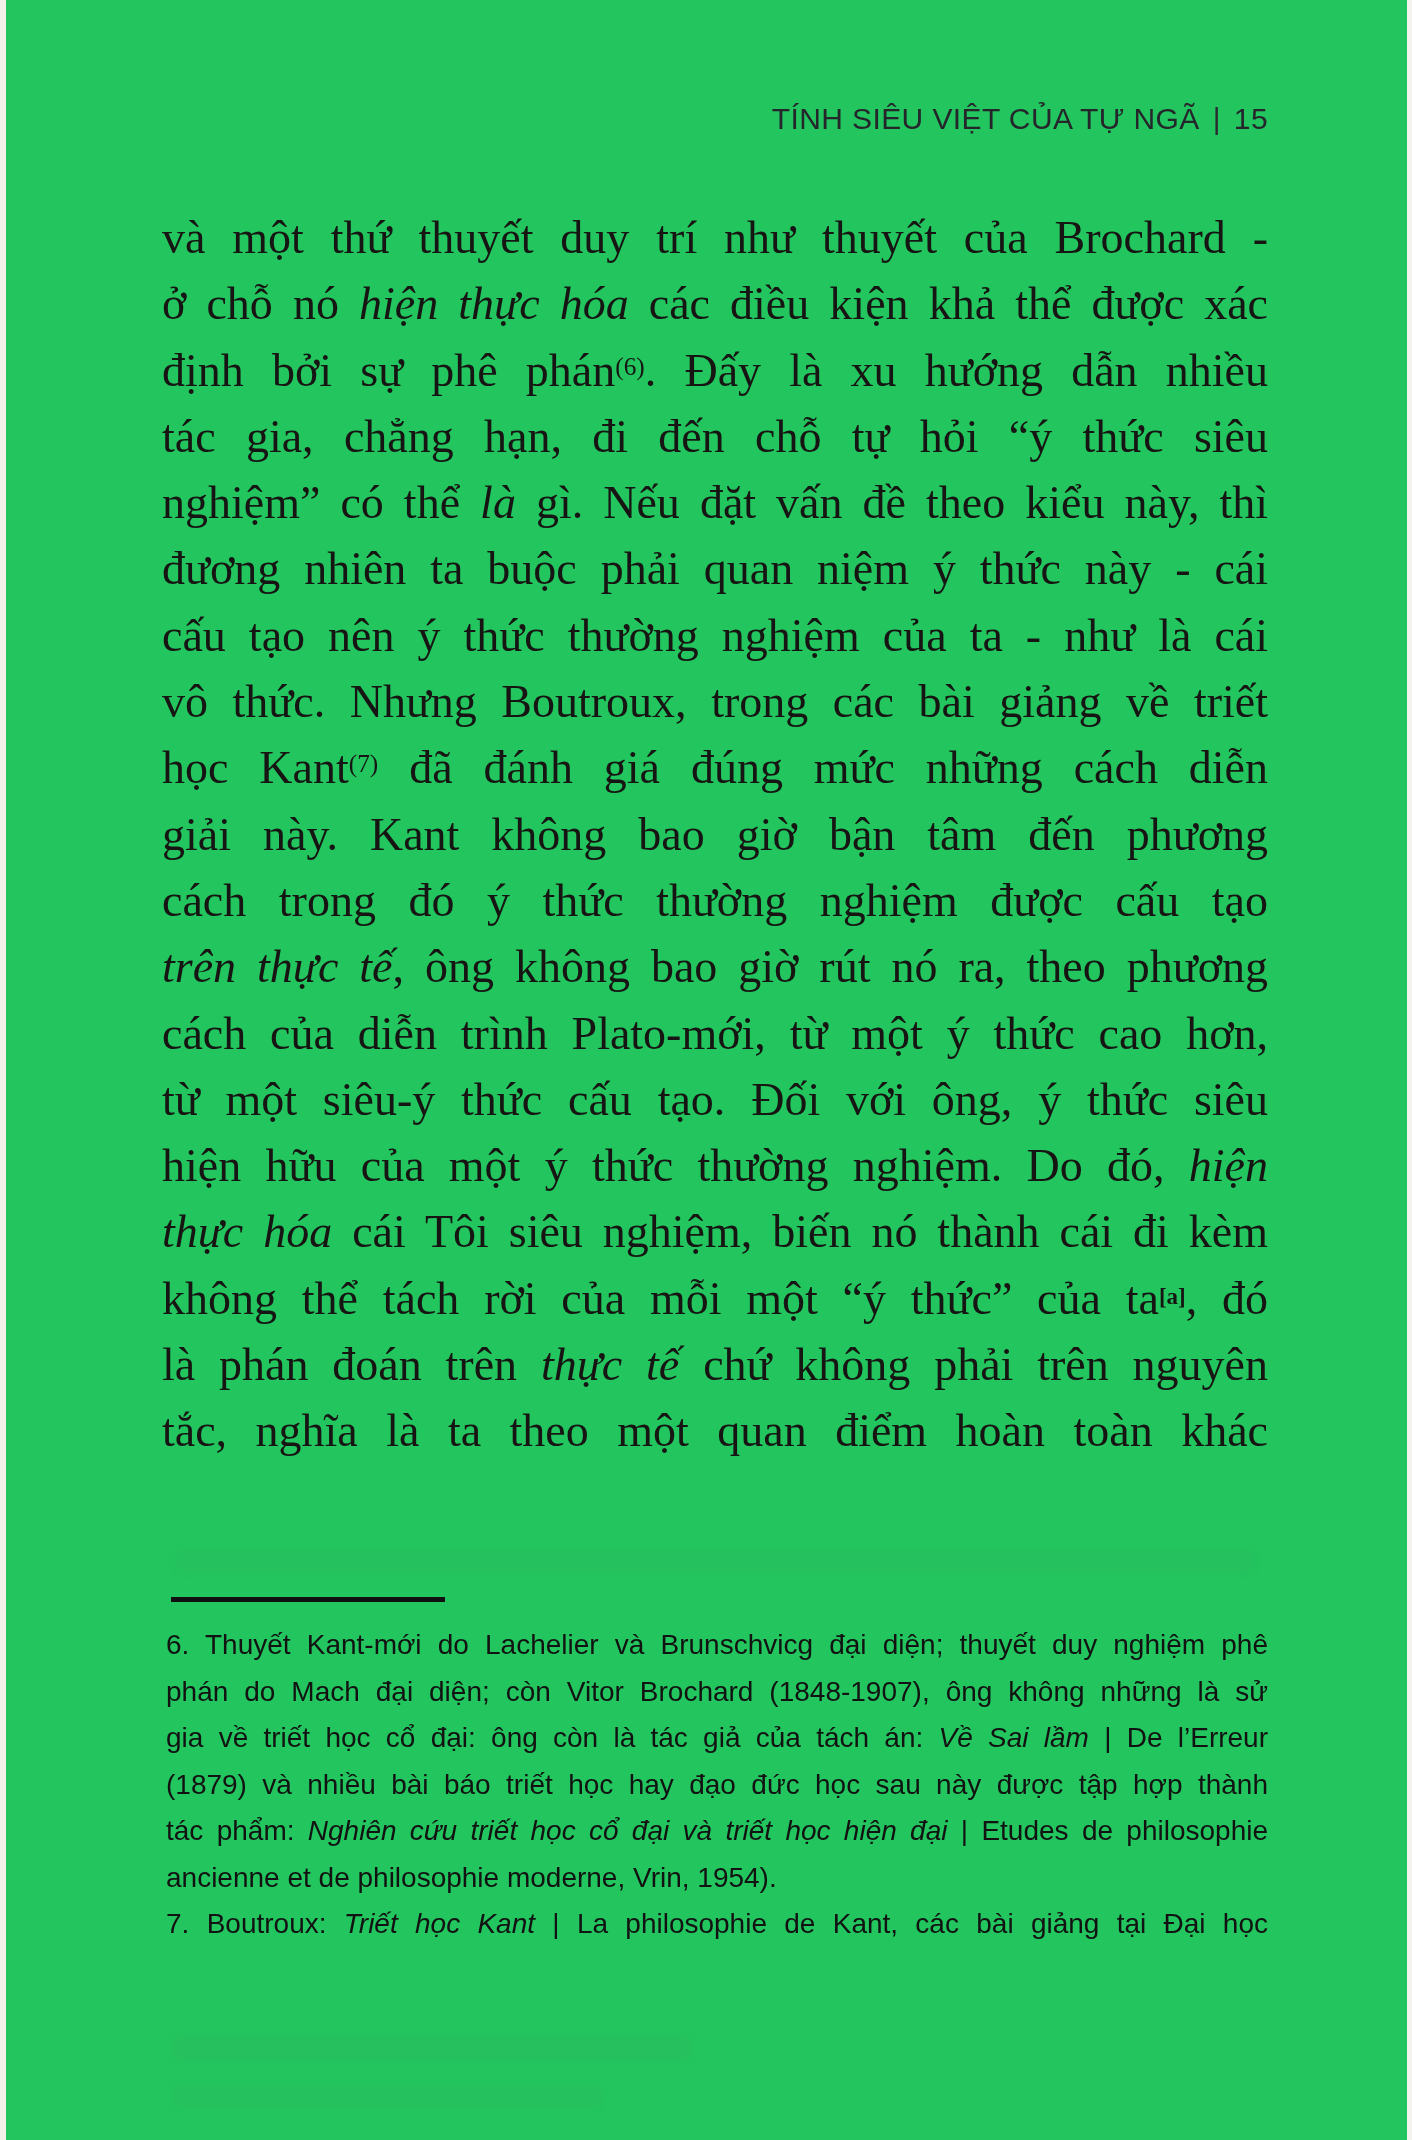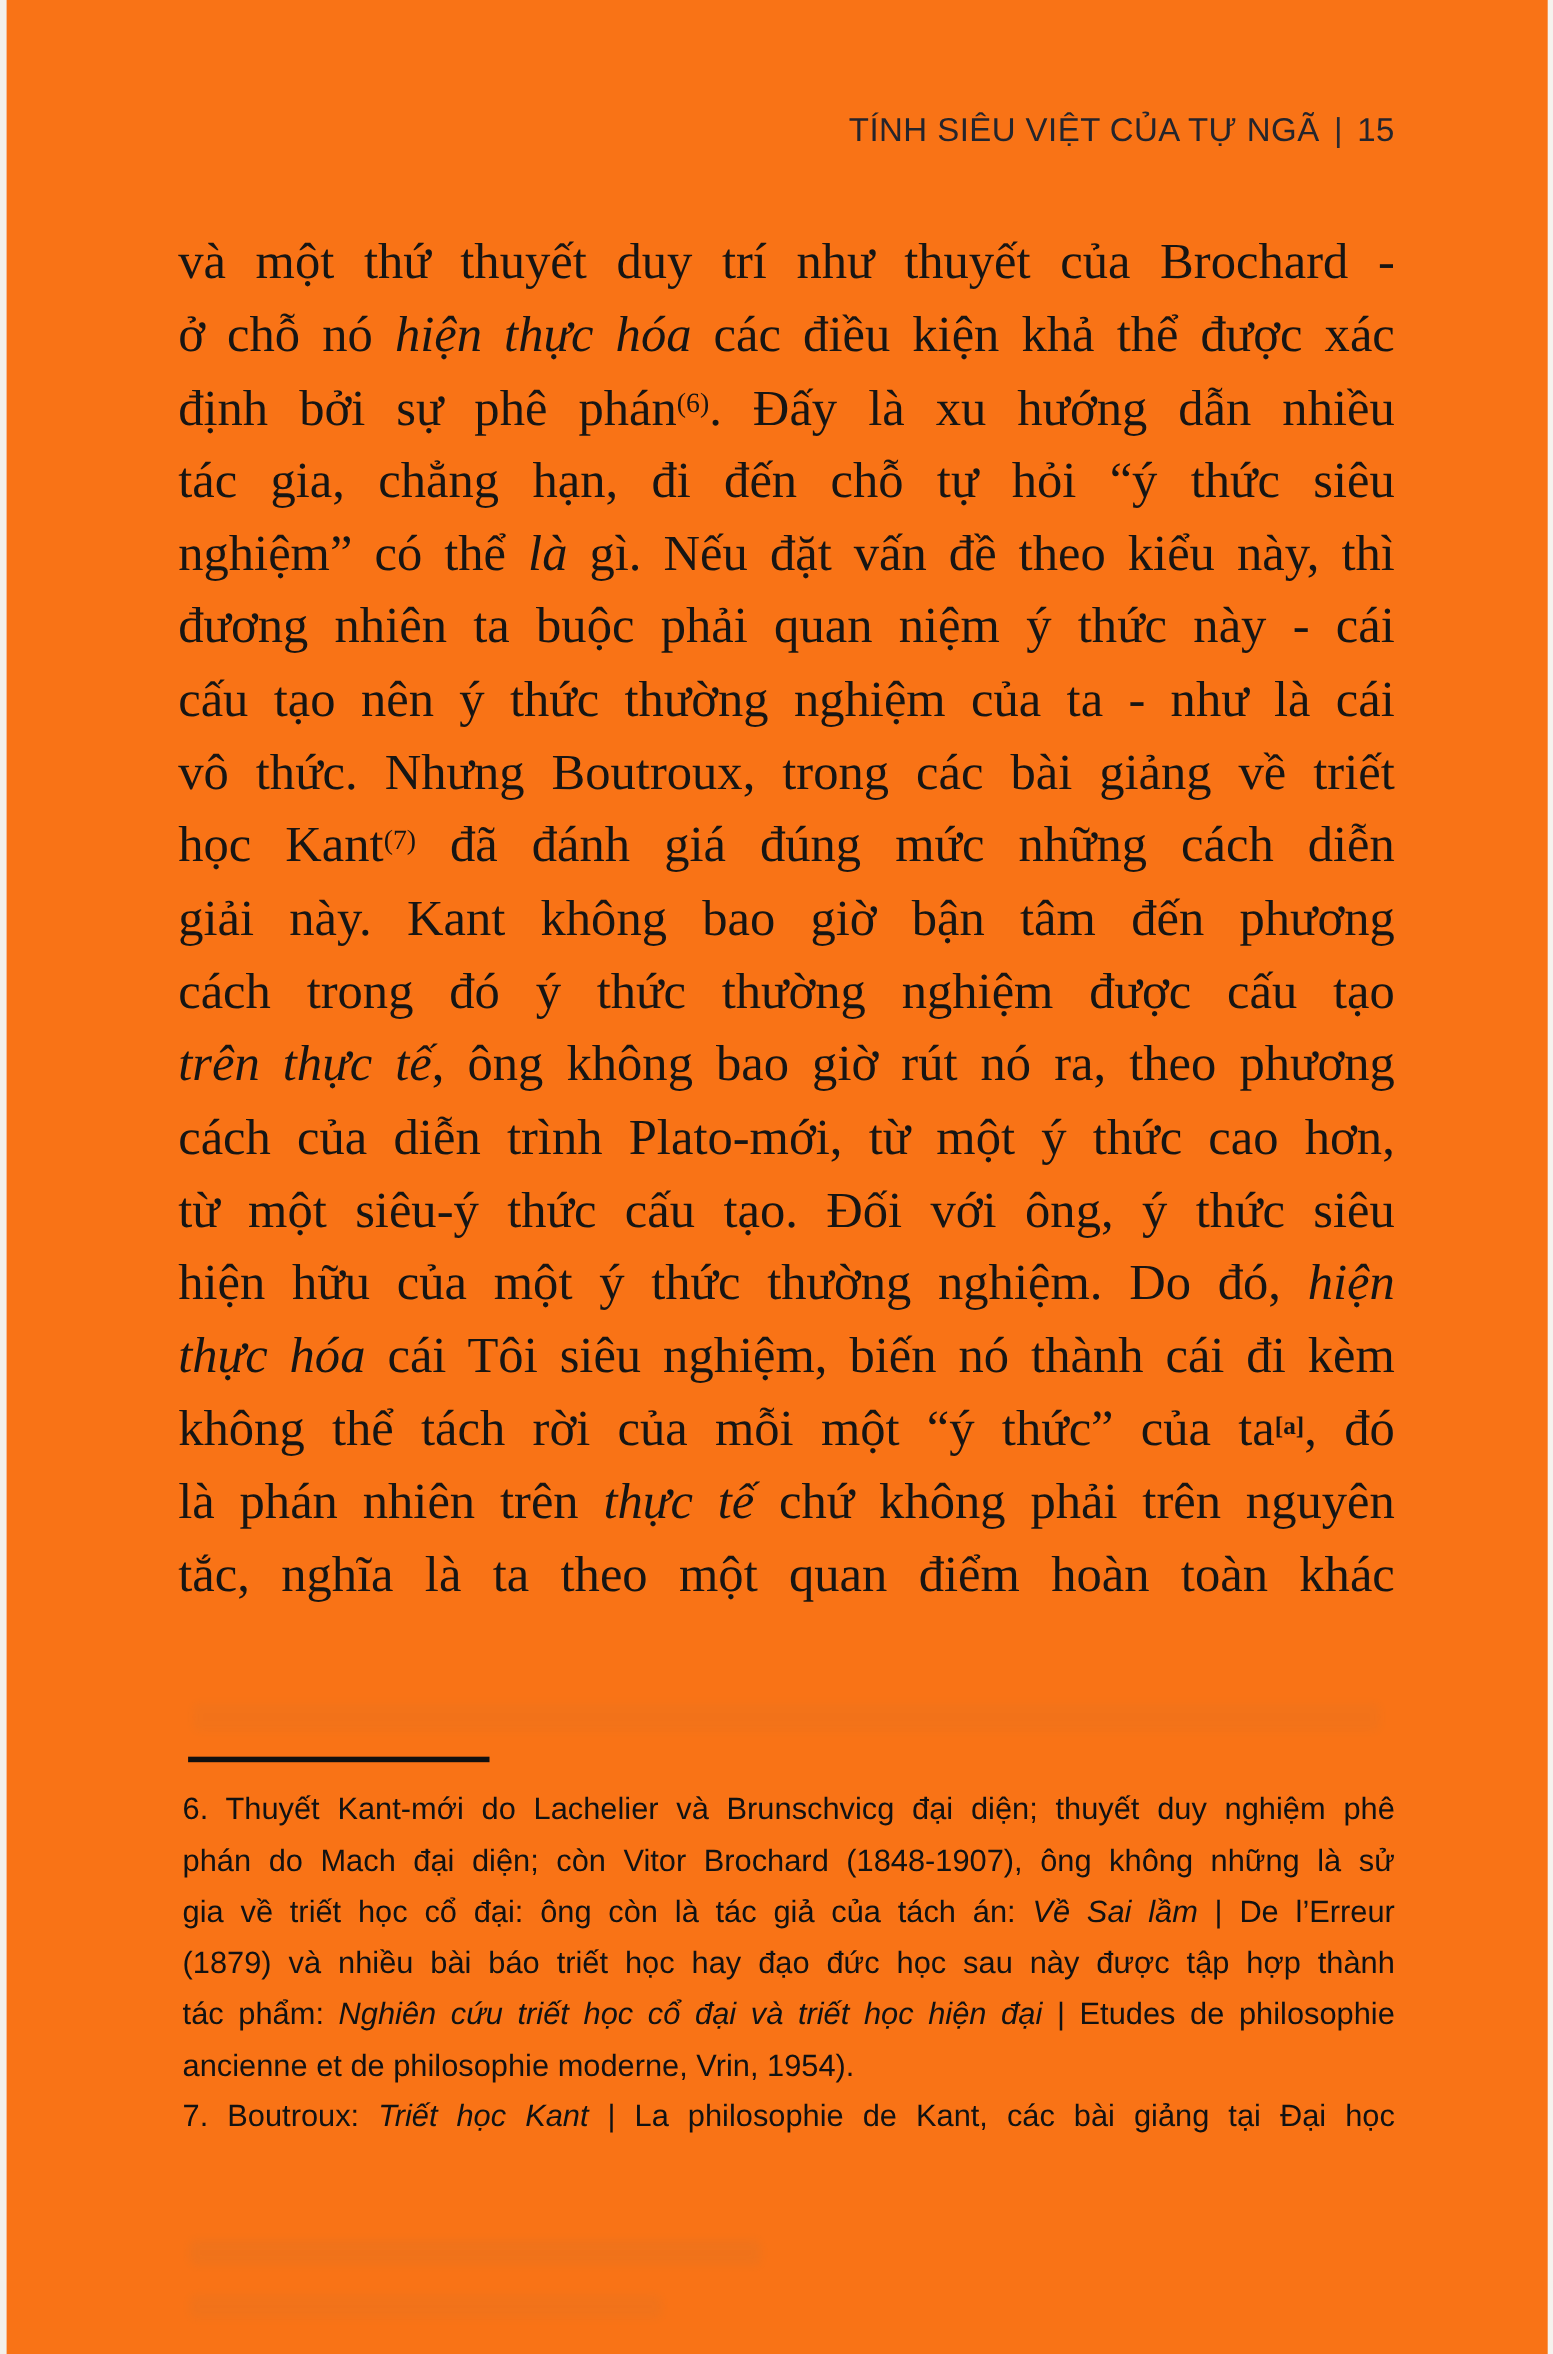--- a/index.html
+++ b/index.html
@@ -1,19 +1,19 @@
 <!DOCTYPE html>
 <html><head>
 <meta charset="utf-8">
 <style>
   html,body{margin:0;padding:0;background:#e8e8e8;}
   .page{
     position:relative;
     width:1412px;height:2140px;
-    background:#f97316;
+    background:#22c55e;
     overflow:hidden;
   }
   
   .edge-left{position:absolute;left:0;top:0;width:6px;height:100%;background:#f3f0ea;}
   .edge-right{position:absolute;right:0;top:0;width:5px;height:100%;background:#f5f3ee;}
 
   .running-header{
     position:absolute;top:101px;right:144px;
     font-family:"Liberation Sans",sans-serif;
     font-size:30px;line-height:36px;
@@ -81,21 +81,21 @@
       <div class="line"><span>vô thức. Nhưng Boutroux, trong các bài giảng về triết</span></div>
       <div class="line"><span>học Kant</span><sup>(7)</sup><span> đã đánh giá đúng mức những cách diễn</span></div>
       <div class="line"><span>giải này. Kant không bao giờ bận tâm đến phương</span></div>
       <div class="line"><span>cách trong đó ý thức thường nghiệm được cấu tạo</span></div>
       <div class="line"><i>trên thực tế</i><span>, ông không bao giờ rút nó ra, theo phương</span></div>
       <div class="line"><span>cách của diễn trình Plato-mới, từ một ý thức cao hơn,</span></div>
       <div class="line"><span>từ một siêu-ý thức cấu tạo. Đối với ông, ý thức siêu</span></div>
       <div class="line"><span>hiện hữu của một ý thức thường nghiệm. Do đó, </span><i>hiện</i></div>
       <div class="line"><i>thực hóa</i><span> cái Tôi siêu nghiệm, biến nó thành cái đi kèm</span></div>
       <div class="line"><span>không thể tách rời của mỗi một “ý thức” của ta</span><sup class="b">[a]</sup><span>, đó</span></div>
-      <div class="line"><span>là phán nhiên trên </span><i>thực tế</i><span> chứ không phải trên nguyên</span></div>
+      <div class="line"><span>là phán đoán trên </span><i>thực tế</i><span> chứ không phải trên nguyên</span></div>
       <div class="line"><span>tắc, nghĩa là ta theo một quan điểm hoàn toàn khác</span></div>
     </div>
 
   <div class="fnrule"></div>
 
   <div class="footnotes" id="footnote-lines">
       <div class="line"><span>6. Thuyết Kant-mới do Lachelier và Brunschvicg đại diện; thuyết duy nghiệm phê</span></div>
       <div class="line"><span>phán do Mach đại diện; còn Vitor Brochard (1848-1907), ông không những là sử</span></div>
       <div class="line"><span>gia về triết học cổ đại: ông còn là tác giả của tách án: </span><i>Về Sai lầm</i><span> | De l’Erreur</span></div>
       <div class="line"><span>(1879) và nhiều bài báo triết học hay đạo đức học sau này được tập hợp thành</span></div>

